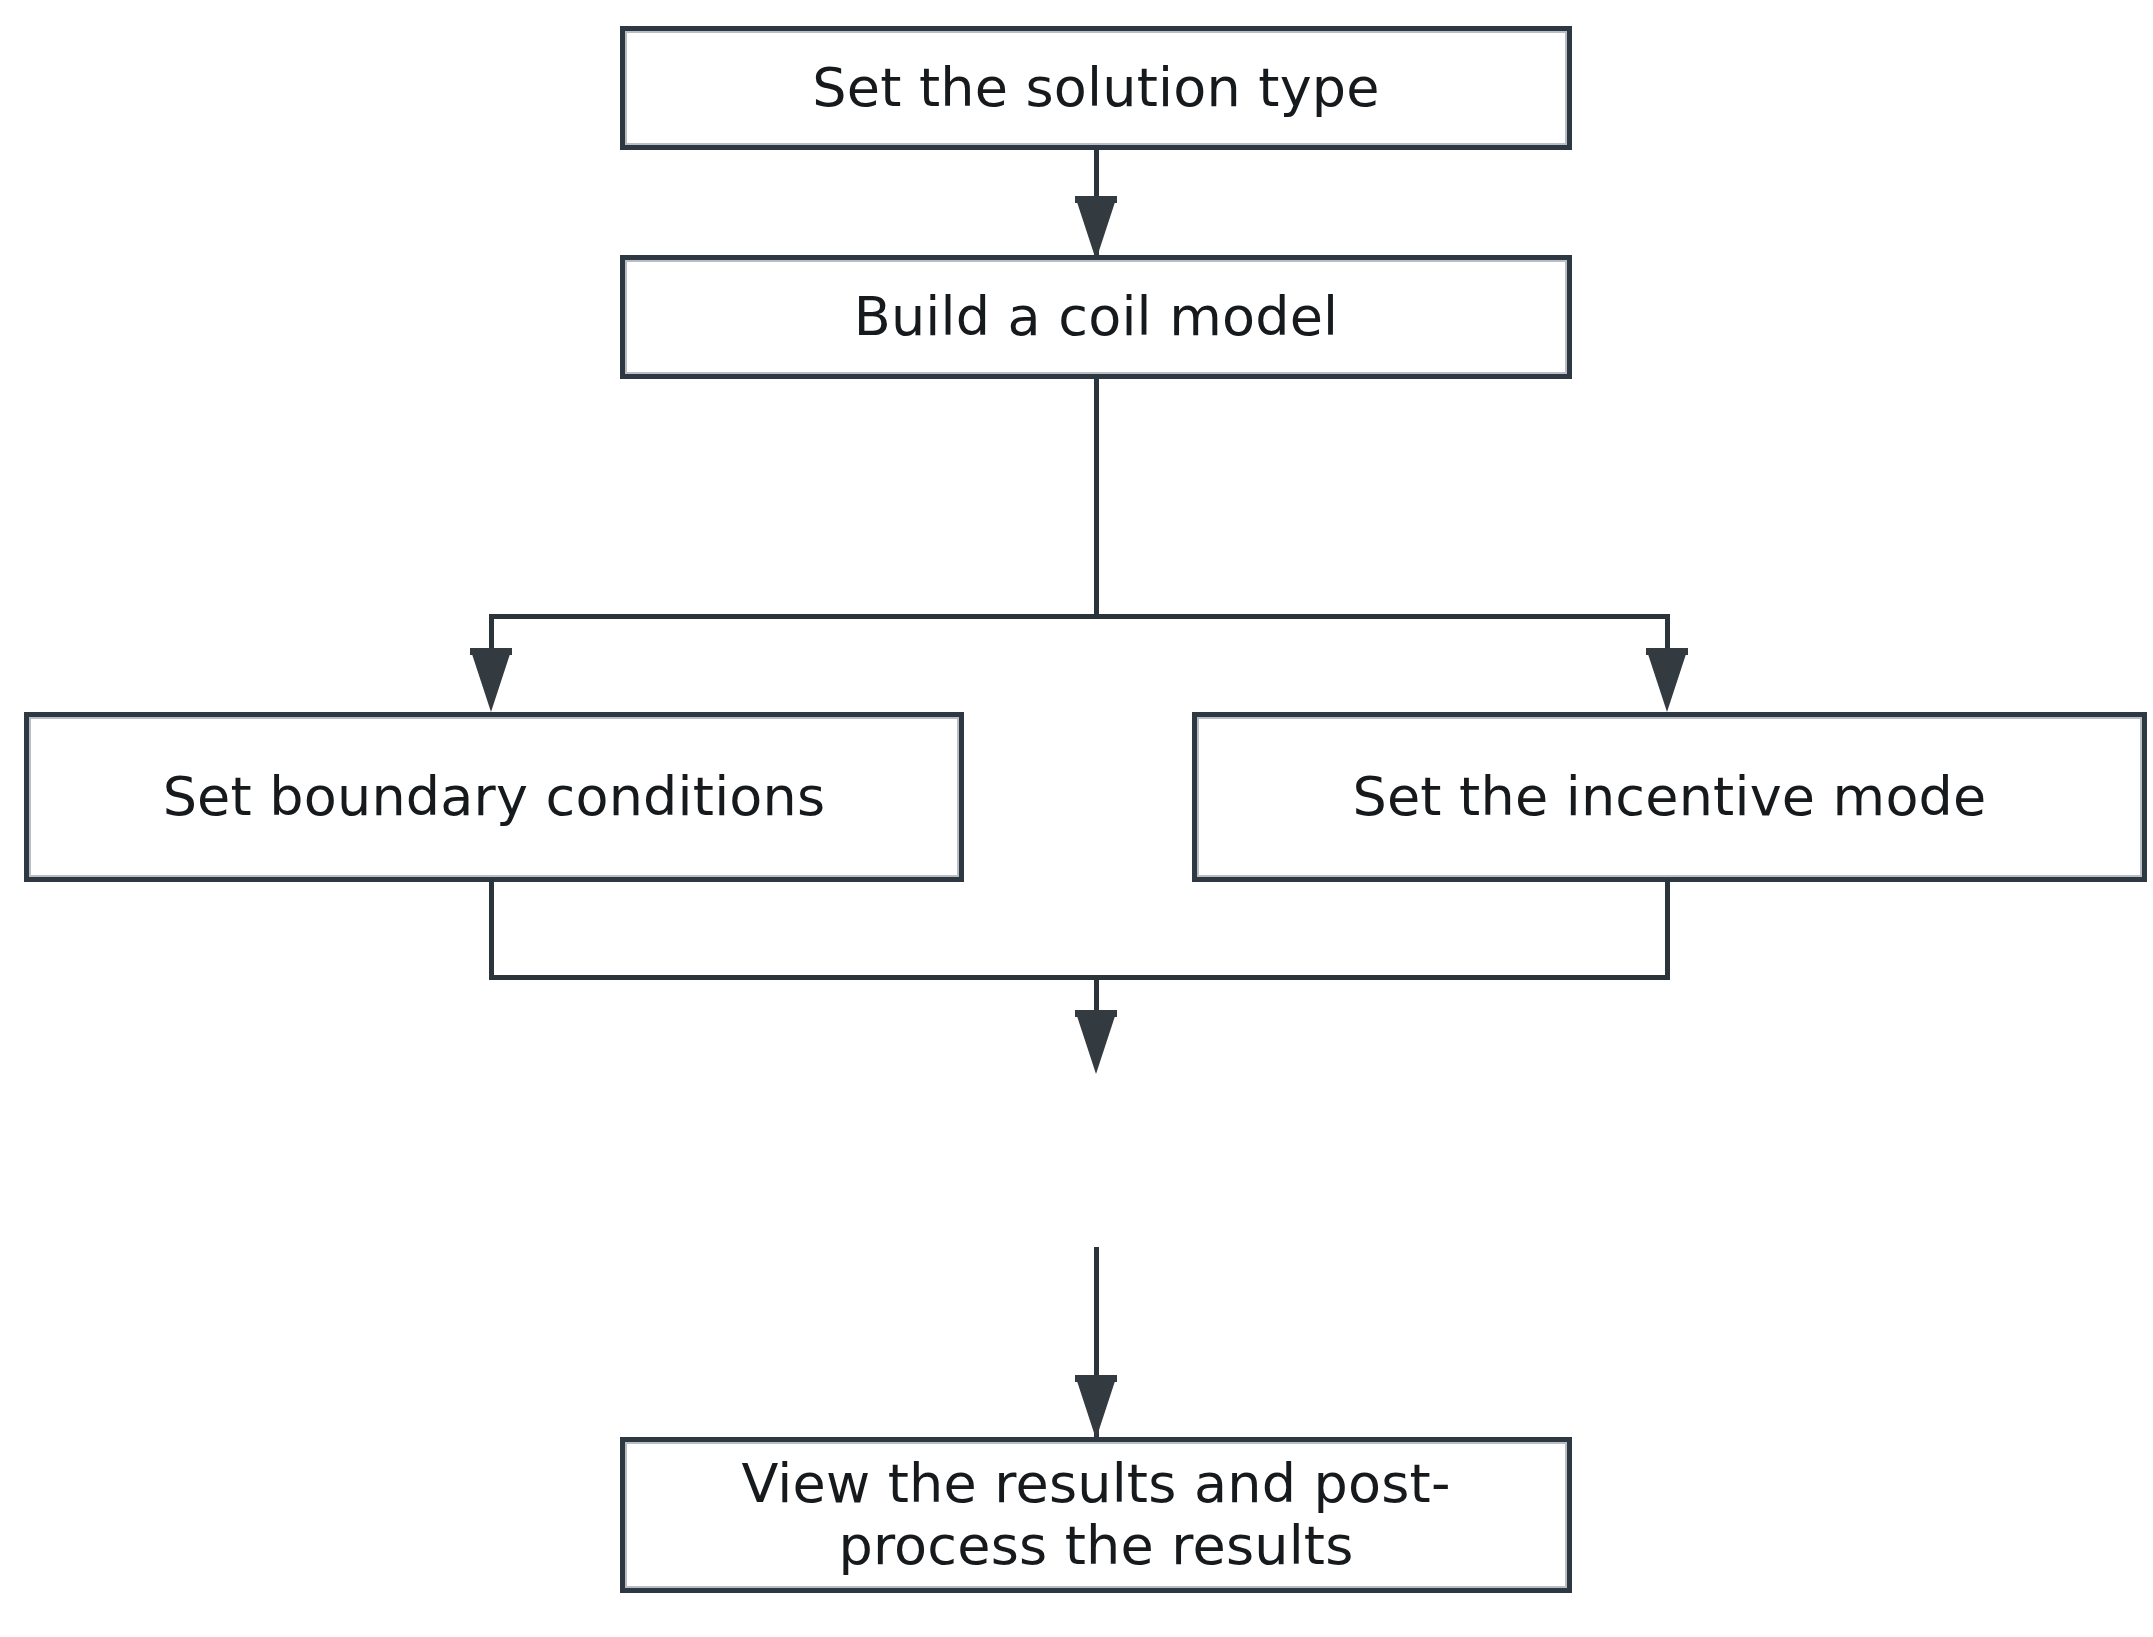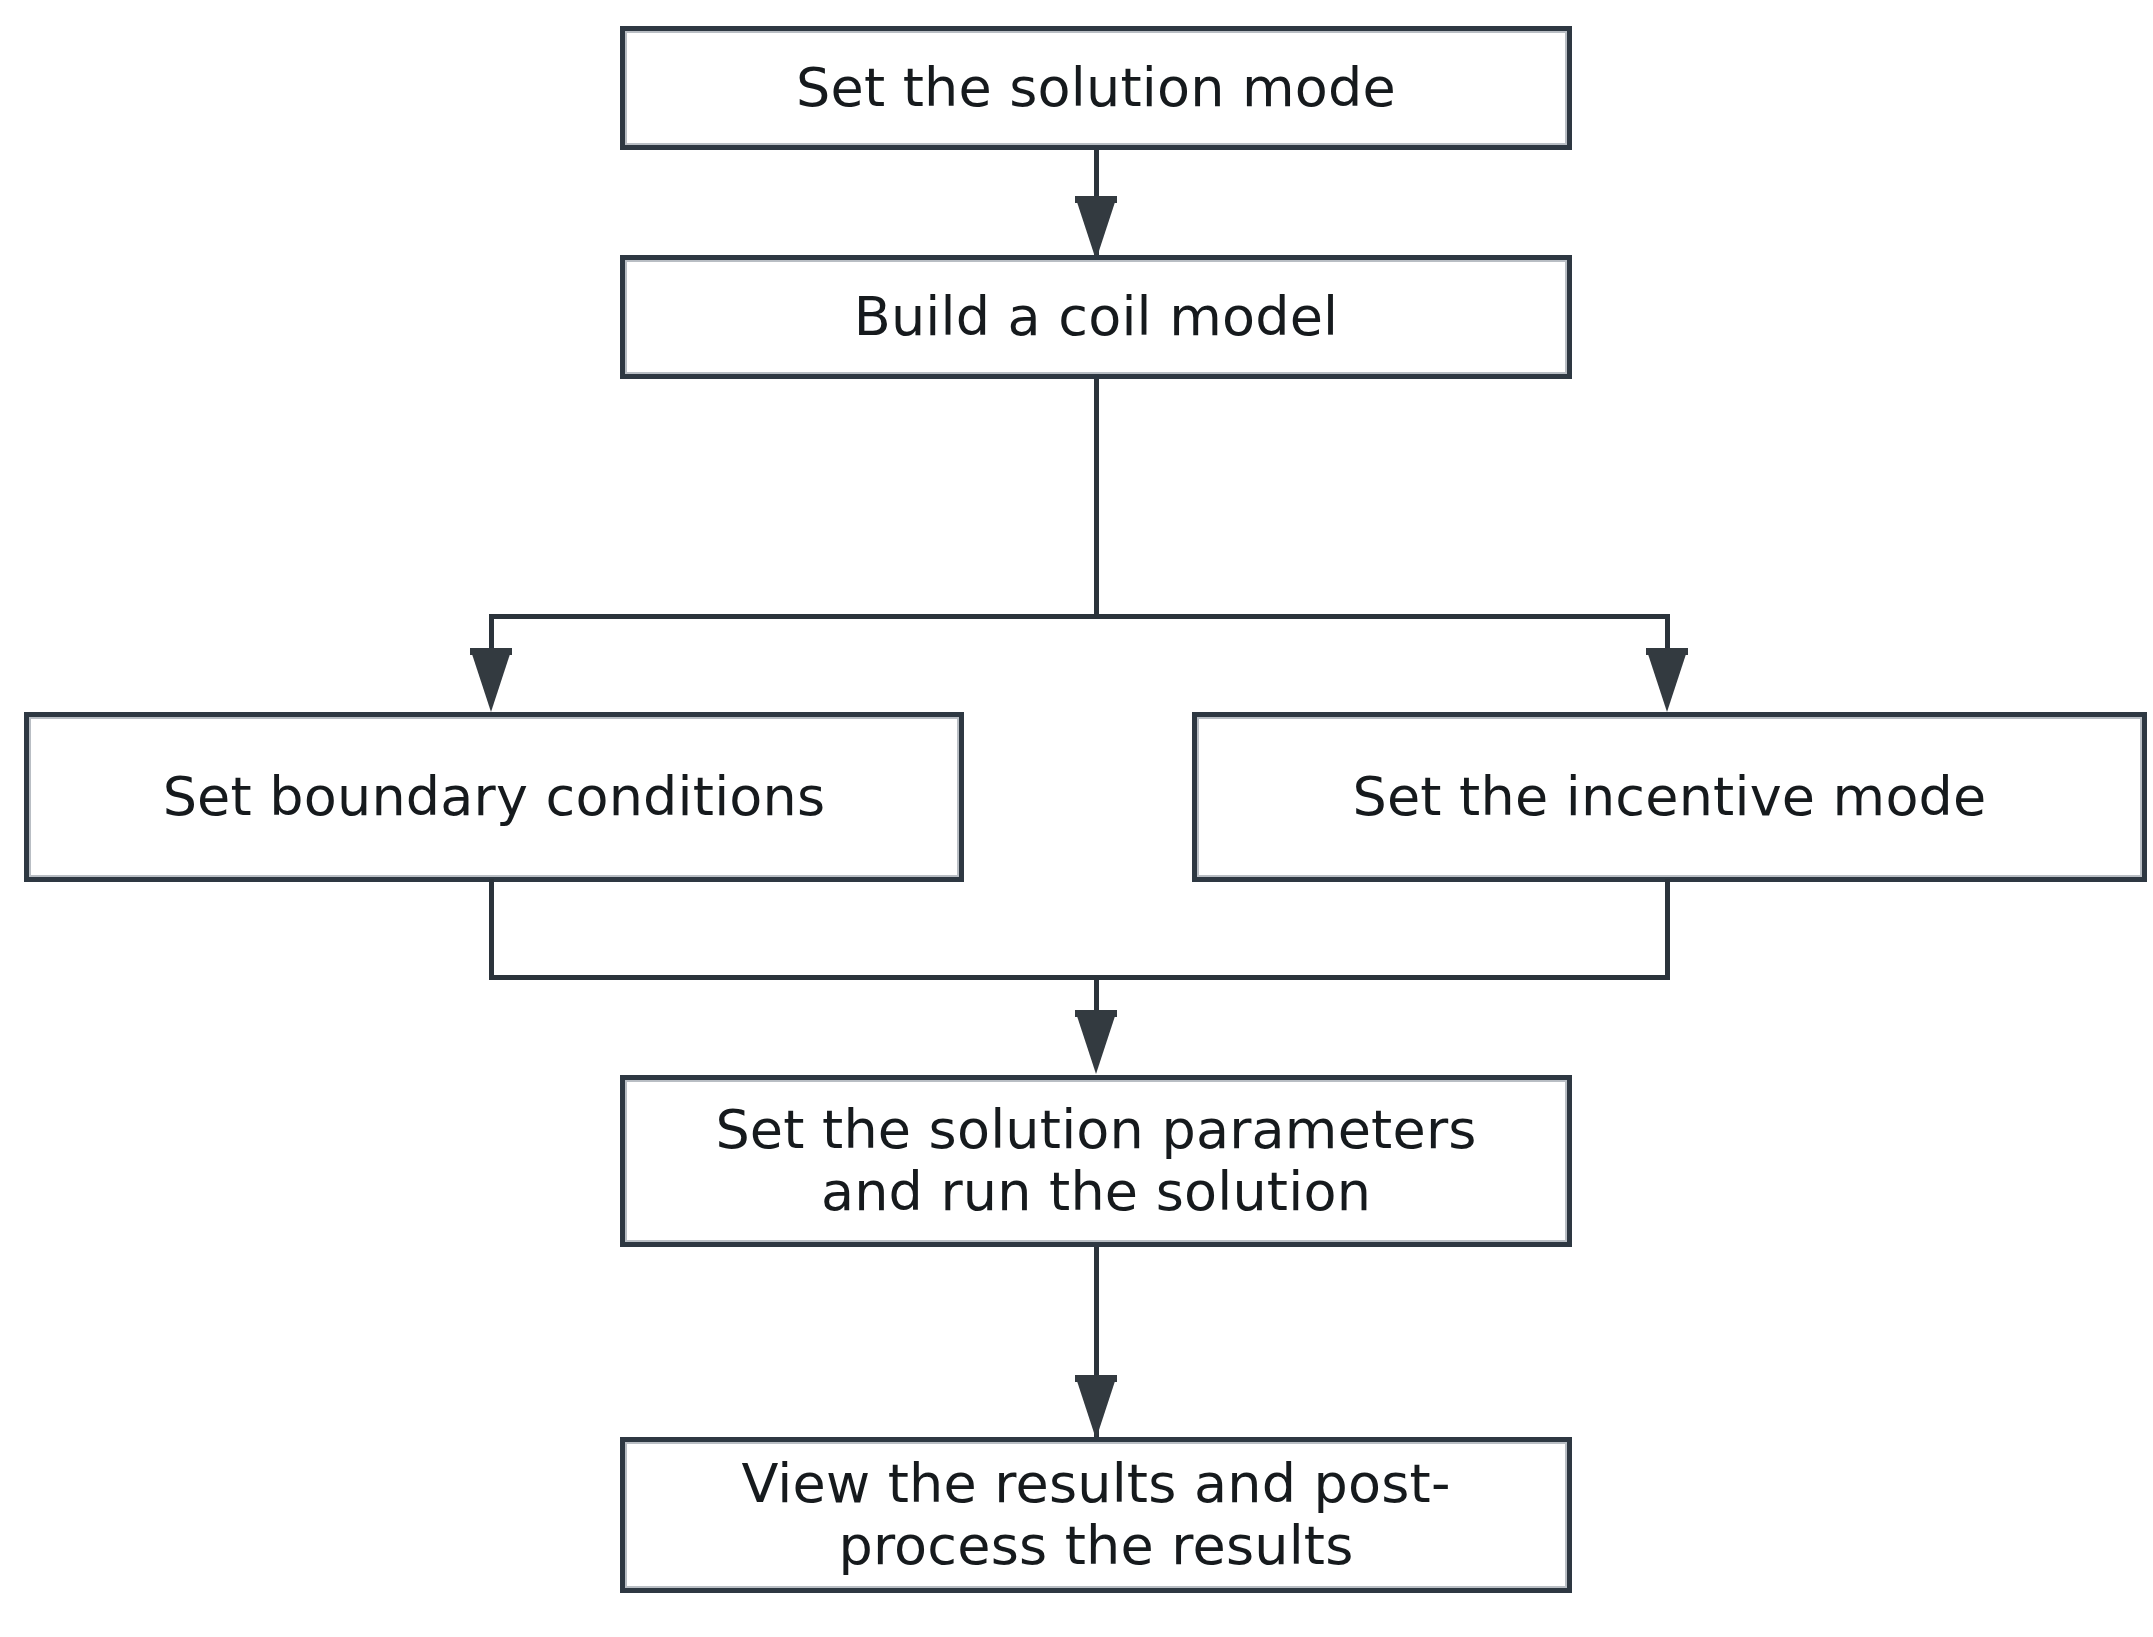--- a/index.html
+++ b/index.html
@@ -62,21 +62,21 @@
     width:42px;
     background:#333a40;
   }
 </style>
 </head>
 <body>
 
 <div id="canvas">
 
   <div class="node" style="left:620px; top:26px; width:952px; height:124px;">
-    <span class="label">Set the solution mode</span>
+    <span class="label">Set the solution type</span>
   </div>
 
   <div class="conn vline" style="left:1094px; top:150px; height:110px;"></div>
   <div class="arrowhead" style="left:1075px; top:196px;"></div>
   <div class="arrowcap" style="left:1075px; top:196px;"></div>
 
   <div class="node" style="left:620px; top:255px; width:952px; height:124px;">
     <span class="label">Build a coil model</span>
   </div>
 
@@ -100,24 +100,20 @@
   </div>
 
   <div class="conn vline" style="left:489px; top:879px; height:101px;"></div>
   <div class="conn vline" style="left:1665px; top:879px; height:101px;"></div>
   <div class="conn hline" style="left:489px; top:975px; width:1181px;"></div>
 
   <div class="conn vline" style="left:1094px; top:975px; height:62px;"></div>
   <div class="arrowhead" style="left:1075px; top:1010px;"></div>
   <div class="arrowcap" style="left:1075px; top:1010px;"></div>
 
-  <div class="node" style="left:620px; top:1075px; width:952px; height:172px;">
-    <span class="label">Set the solution parameters
-and run the solution</span>
-  </div>
 
   <div class="conn vline" style="left:1094px; top:1247px; height:190px;"></div>
   <div class="arrowhead" style="left:1075px; top:1375px;"></div>
   <div class="arrowcap" style="left:1075px; top:1375px;"></div>
 
   <div class="node" style="left:620px; top:1437px; width:952px; height:156px;">
     <span class="label">View the results and post-
 process the results</span>
   </div>
 

